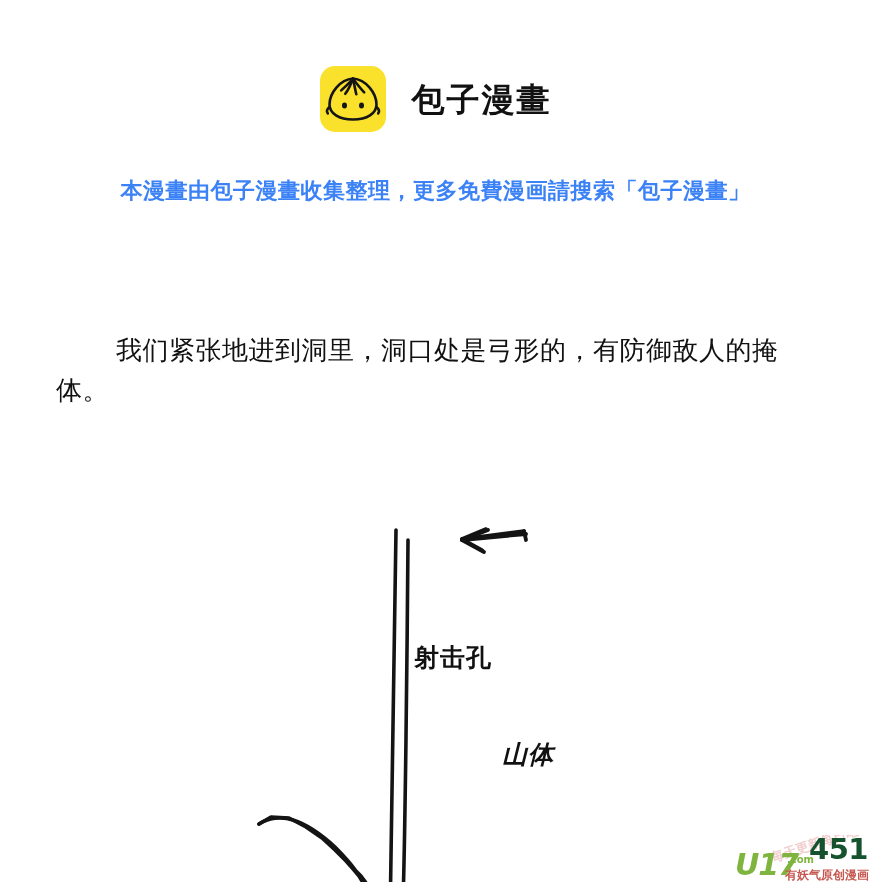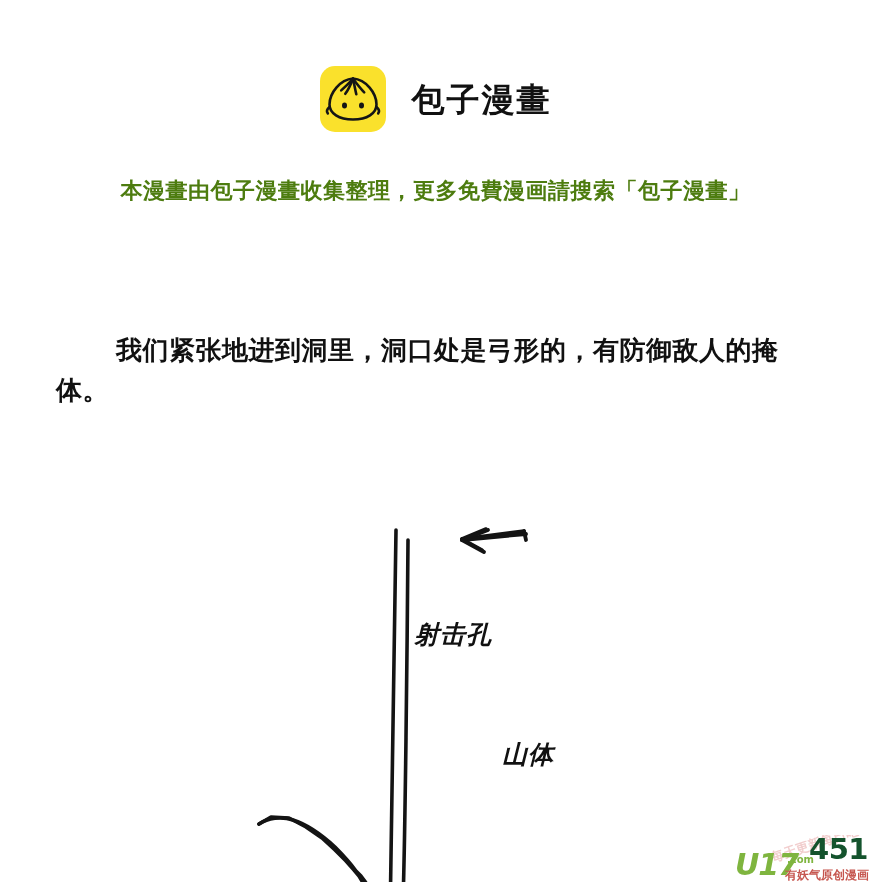--- a/index.html
+++ b/index.html
@@ -47,32 +47,32 @@
 
   .brand-sub {
     position: absolute;
     top: 176px;
     left: 0;
     width: 871px;
     text-align: center;
     font-size: 22px;
     font-weight: 700;
     letter-spacing: 0.5px;
-    color: #4d7c0f;
+    color: #3b82f6;
     white-space: nowrap;
   }
 
   
   .narration {
     position: absolute;
     top: 330px;
     left: 56px;
     width: 770px;
     font-size: 26px;
-    font-weight: 700;
+    font-weight: 400;
     line-height: 1.55;
     color: #111111;
     text-indent: 60px;
     letter-spacing: 0.5px;
   }
 
   
   .sketch {
     position: absolute;
     top: 400px;
@@ -84,21 +84,21 @@
 
   
   .draw-label {
     position: absolute;
     font-size: 25px;
     font-weight: 700;
     color: #111111;
     letter-spacing: 1px;
     white-space: nowrap;
   }
-  .label-firing { top: 618px; left: 414px; font-style: italic; }
+  .label-firing { top: 641px; left: 414px; }
   .label-mountain { top: 738px; left: 502px; font-style: italic; }
 
   
   .watermark {
     position: absolute;
     left: 735px;
     top: 835px;
     width: 136px;
     height: 47px;
   }

